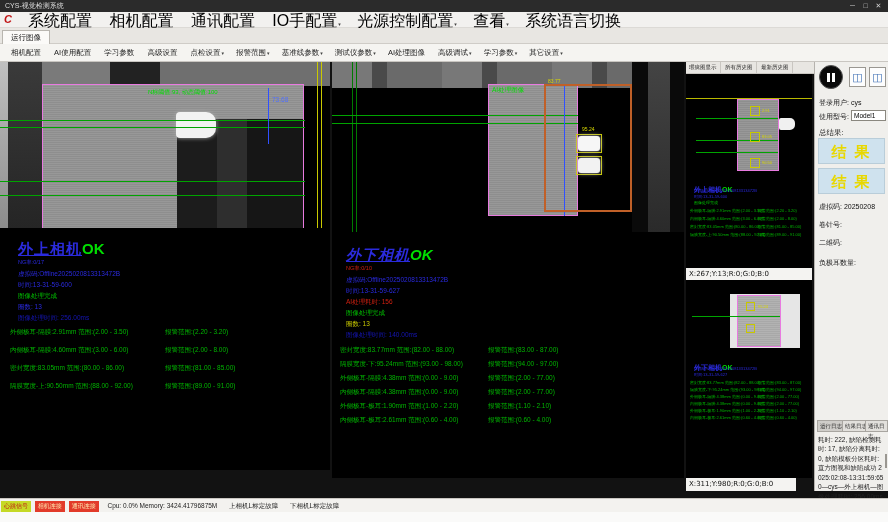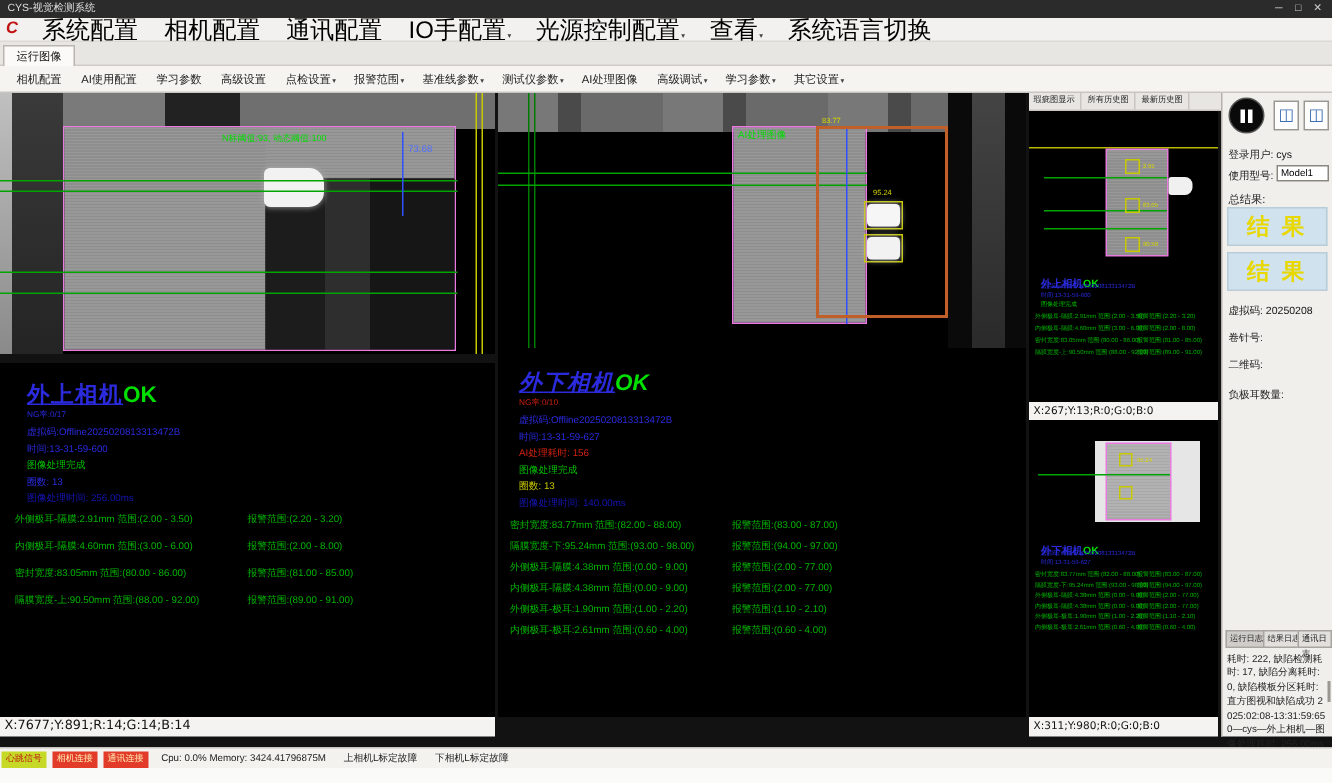--- a/index.html
+++ b/index.html
@@ -25,21 +25,21 @@
 
   
   #main { left:0; top:62px; width:888px; height:436px; background:#121212; }
 
   .camview { background:#000; overflow:hidden; }
   #lview { left:0; top:0; width:330px; height:174px; }
   #mview { left:332px; top:0; width:352px; height:170px; }
   .statusline { background:#f4f3f1; color:#111; font-size:8.5px; line-height:13px; padding-left:3px; font-family:"DejaVu Sans", sans-serif; }
 
   .textblock { background:#000; overflow:hidden; }
-  #ltext { left:0; top:180px; width:330px; height:242px; }
+  #ltext { left:0; top:166px; width:330px; height:242px; }
   #mtext { left:332px; top:170px; width:352px; height:246px; }
 
   .cam-title { font-size:15px; font-weight:bold; color:#2b2bdd; text-decoration:underline; letter-spacing:1px; }
   .cam-ok { font-size:15px; font-weight:bold; color:#00e000; }
   .t-blue { color:#2a2ae0; font-size:6.5px; }
   .t-dblue { color:#1515b5; font-size:6.5px; }
   .t-green { color:#00c000; font-size:6.5px; }
   .t-red { color:#d02010; font-size:6px; }
   .t-yellow { color:#c8c800; font-size:6.5px; }
 
@@ -57,21 +57,21 @@
   .ovtext-g { position:absolute; color:#00dd00; font-size:6px; white-space:nowrap; }
   .ovtext-b { position:absolute; color:#4f6fff; font-size:6.5px; white-space:nowrap; }
   .ovtext-y { position:absolute; color:#d8d800; font-size:5px; white-space:nowrap; }
 
   
   #histtabs { left:686px; top:0; width:128px; height:12px; background:#e8e6e2; border-bottom:1px solid #c9c6c1; font-size:5.5px; line-height:11px; color:#222; }
   .htab { display:inline-block; padding:0 3px; border-right:1px solid #c9c6c1; cursor:default; }
   #thumb1 { left:686px; top:12px; width:126px; height:194px; background:#000; overflow:hidden; }
   #thumb1status { left:686px; top:206px; width:126px; height:12px; font-size:7px; line-height:12px; }
   #thumb2 { left:686px; top:218px; width:126px; height:198px; background:#000; overflow:hidden; }
-  #thumb2status { left:686px; top:416px; width:126px; height:13px; font-size:7px; line-height:13px; }
+  #thumb2status { left:686px; top:416px; width:110px; height:13px; font-size:7px; line-height:13px; }
   .minititle { font-size:7px; font-weight:bold; color:#2b2bdd; }
   .miniok { font-size:7px; font-weight:bold; color:#00e000; }
   .minirow { position:absolute; width:100%; height:8px; }
   .minirow .ml, .minirow .ma { position:absolute; top:0; font-size:4px; color:#00b400; white-space:nowrap; }
   .minibox { position:absolute; border:1px solid #c9c900; }
 
   
   #sidebar { left:814px; top:0; width:74px; height:429px; background:#f0efec; border-left:1px solid #b5b2ad; font-size:7px; color:#222; }
   #pausebtn { left:4px; top:3px; width:24px; height:24px; background:#0a0a0a; border-radius:50%; border:1px solid #555; text-align:center; cursor:default; }
   .pbar { display:inline-block; width:3px; height:9px; background:#fff; margin:7px 1px 0 1px; }
@@ -203,21 +203,20 @@
             <span class="ml" style="left:10px;">密封宽度:83.05mm 范围:(80.00 - 86.00)</span>
             <span class="ma" style="left:165px;">报警范围:(81.00 - 85.00)</span>
           </div>
 
           <div class="mrow" style="position:relative;height:18px;">
             <span class="ml" style="left:10px;">隔膜宽度-上:90.50mm 范围:(88.00 - 92.00)</span>
             <span class="ma" style="left:165px;">报警范围:(89.00 - 91.00)</span>
           </div>
         </div>
     </div>
-    <div class="abs statusline" style="left:0;top:416px;width:330px;height:13px;">X:7677;Y:891;R:14;G:14;B:14</div>
 
     <div class="abs camview" id="mview">
       <div class="abs" style="left:0;top:0;width:352px;height:26px;background:repeating-linear-gradient(90deg,#787878 0 40px,#4a4a4a 40px 55px,#6a6a6a 55px 110px);"></div>
       <div class="abs" style="left:300px;top:0;width:52px;height:170px;background:#0a0a0a;"></div>
       <div class="abs" style="left:316px;top:0;width:22px;height:170px;background:linear-gradient(180deg,#444,#2a2a2a);"></div>
       <div class="abs gvline" style="left:20px;top:0;height:170px;"></div>
       <div class="abs gvline" style="left:24px;top:0;height:170px;"></div>
       <div class="abs graycell" style="left:157px;top:23px;width:88px;height:130px;"></div>
       <div class="abs pinkrect" style="left:156px;top:22px;width:90px;height:132px;"></div>
       <div class="abs gline" style="left:0;top:53px;width:246px;"></div>

